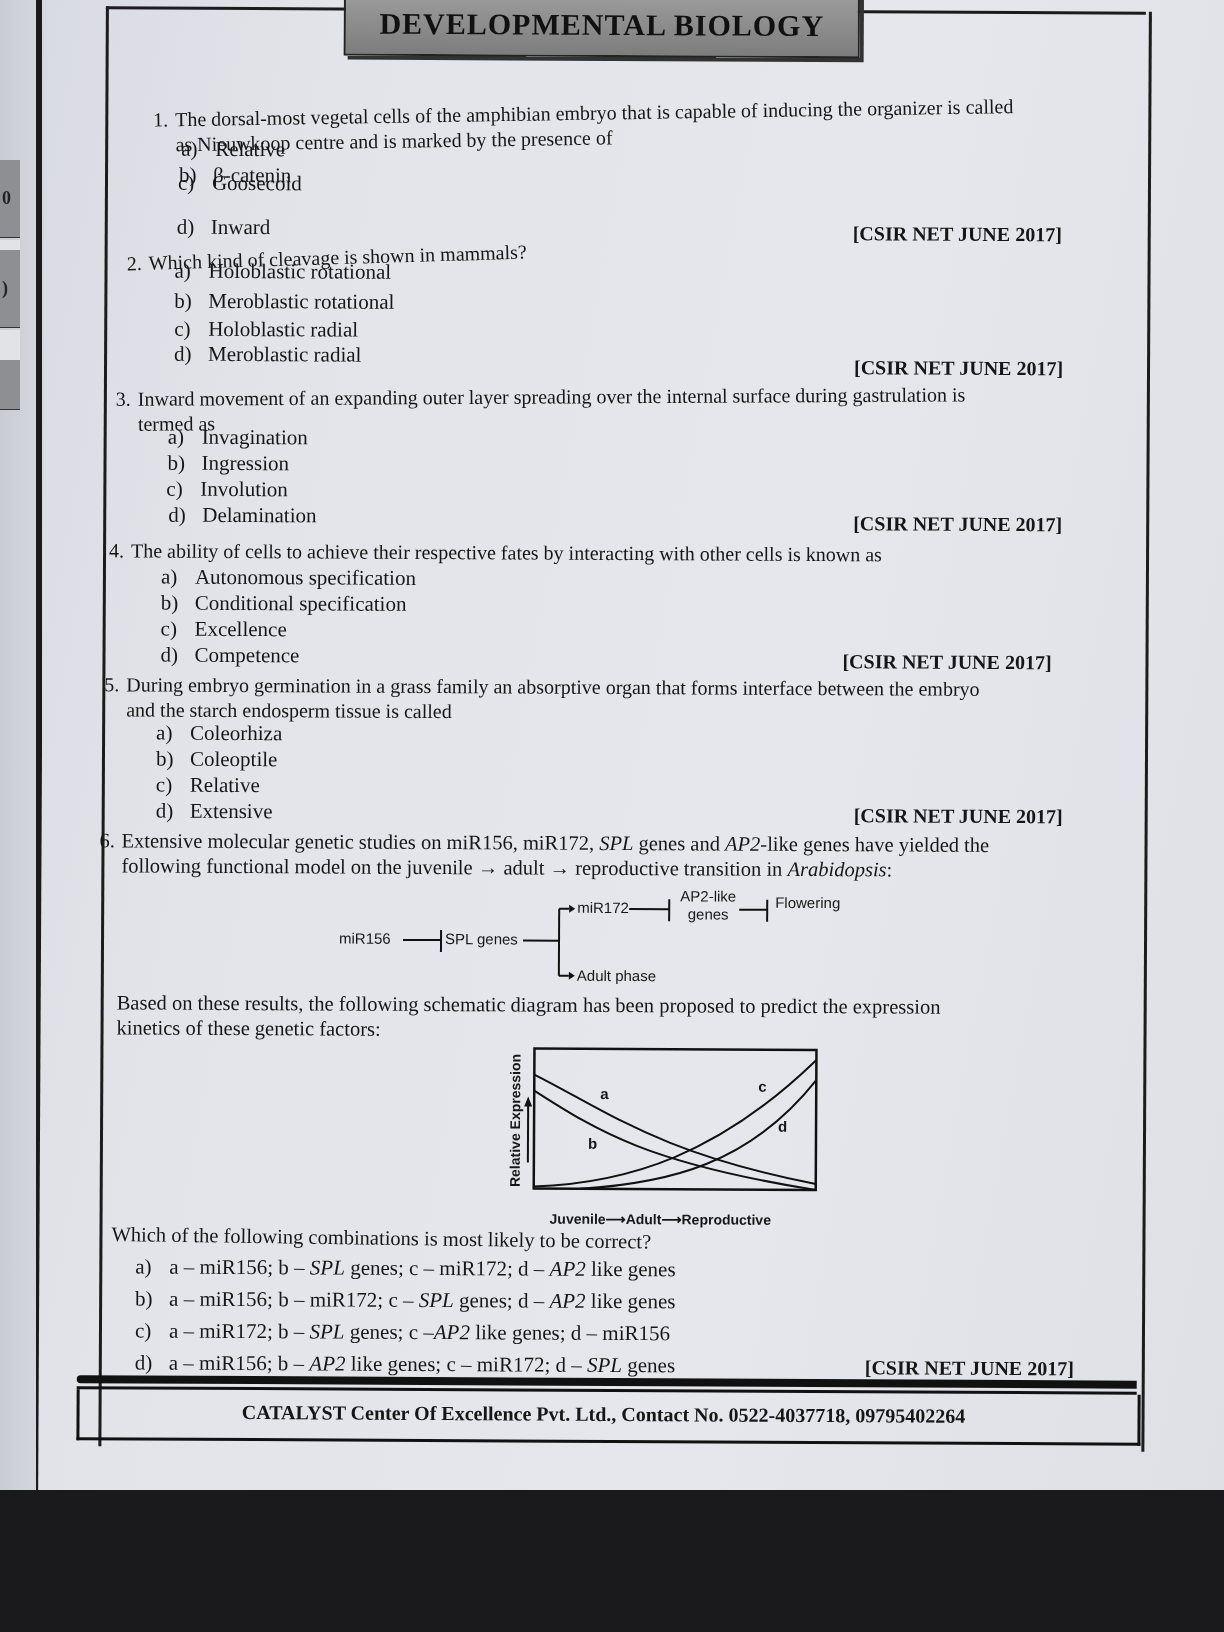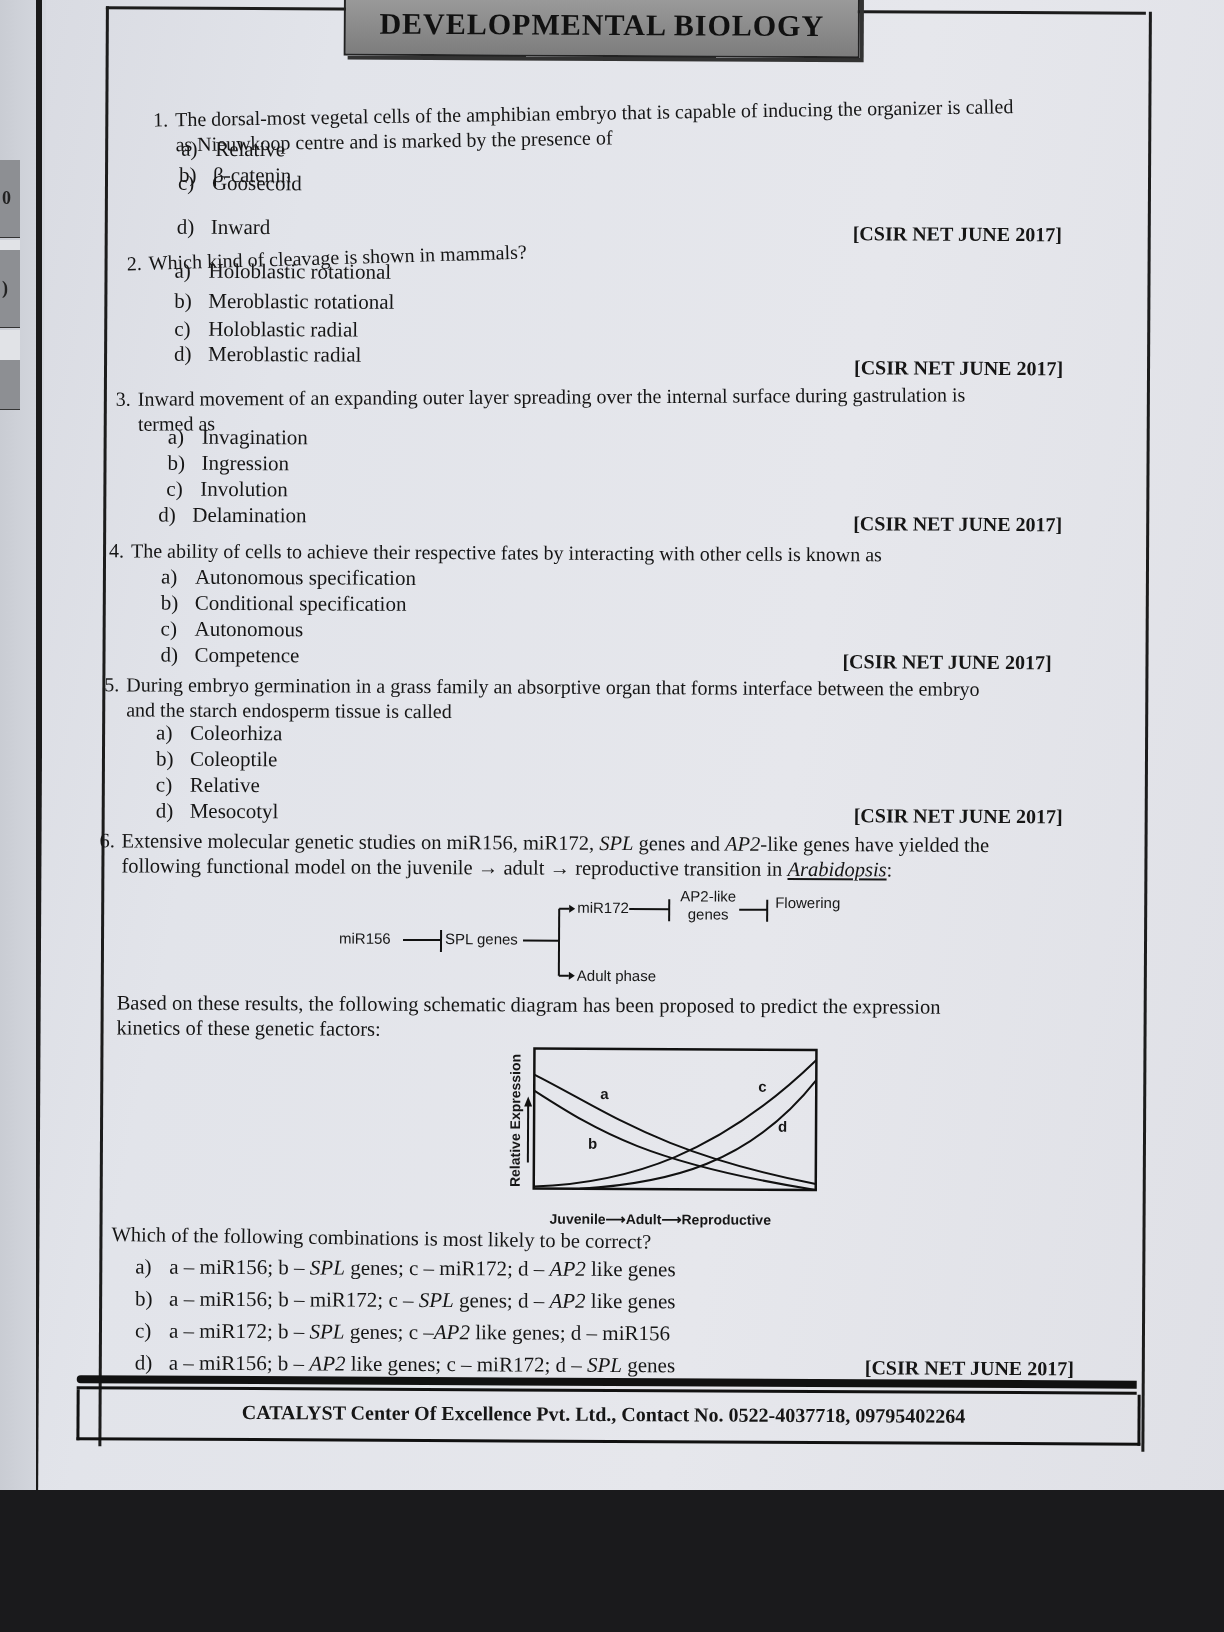--- a/index.html
+++ b/index.html
@@ -63,45 +63,45 @@
   <div class="opt" style="left:130px;top:351px"><span class="lbl">d)</span><span>Meroblastic radial</span></div>
   <div class="tag" style="left:810px;top:362px">[CSIR NET JUNE 2017]</div>
 
   <div class="q" style="left:72px;top:392px;transform:rotate(-0.6deg);">
     <span class="num">3.</span><span>Inward movement of an expanding outer layer spreading over the internal surface during gastrulation is</span><br>
     <span class="num"></span><span>termed as</span>
   </div>
   <div class="opt" style="left:124px;top:434px"><span class="lbl">a)</span><span>Invagination</span></div>
   <div class="opt" style="left:124px;top:460px"><span class="lbl">b)</span><span>Ingression</span></div>
   <div class="opt" style="left:123px;top:486px"><span class="lbl">c)</span><span>Involution</span></div>
-  <div class="opt" style="left:115px;top:512px"><span class="lbl">d)</span><span>Delamination</span></div>
+  <div class="opt" style="left:125px;top:512px"><span class="lbl">d)</span><span>Delamination</span></div>
   <div class="tag" style="left:810px;top:518px">[CSIR NET JUNE 2017]</div>
 
   <div class="q" style="left:66px;top:548px;">
     <span class="num">4.</span><span>The ability of cells to achieve their respective fates by interacting with other cells is known as</span>
   </div>
   <div class="opt" style="left:118px;top:574px"><span class="lbl">a)</span><span>Autonomous specification</span></div>
   <div class="opt" style="left:118px;top:600px"><span class="lbl">b)</span><span>Conditional specification</span></div>
-  <div class="opt" style="left:118px;top:626px"><span class="lbl">c)</span><span>Autonomous</span></div>
+  <div class="opt" style="left:118px;top:626px"><span class="lbl">c)</span><span>Excellence</span></div>
   <div class="opt" style="left:118px;top:652px"><span class="lbl">d)</span><span>Competence</span></div>
   <div class="tag" style="left:800px;top:656px">[CSIR NET JUNE 2017]</div>
 
   <div class="q" style="left:62px;top:682px;">
     <span class="num">5.</span><span>During embryo germination in a grass family an absorptive organ that forms interface between the embryo</span><br>
     <span class="num"></span><span>and the starch endosperm tissue is called</span>
   </div>
   <div class="opt" style="left:114px;top:730px"><span class="lbl">a)</span><span>Coleorhiza</span></div>
   <div class="opt" style="left:114px;top:756px"><span class="lbl">b)</span><span>Coleoptile</span></div>
   <div class="opt" style="left:114px;top:782px"><span class="lbl">c)</span><span>Relative</span></div>
-  <div class="opt" style="left:114px;top:808px"><span class="lbl">d)</span><span>Mesocotyl</span></div>
+  <div class="opt" style="left:114px;top:808px"><span class="lbl">d)</span><span>Extensive</span></div>
   <div class="tag" style="left:812px;top:810px">[CSIR NET JUNE 2017]</div>
 
   <div class="q" style="left:58px;top:838px;font-size:20.5px;">
     <span class="num">6.</span><span>Extensive molecular genetic studies on miR156, miR172, </span><i>SPL</i><span> genes and </span><i>AP2</i><span>-like genes have yielded the</span><br>
-    <span class="num"></span><span>following functional model on the juvenile → adult → reproductive transition in </span><i style="text-decoration:underline;">Arabidopsis</i><span>:</span>
+    <span class="num"></span><span>following functional model on the juvenile → adult → reproductive transition in </span><i style="">Arabidopsis</i><span>:</span>
   </div>
 
   <div style="position:absolute;left:290px;top:888px;width:560px;height:110px;font-family:'Liberation Sans',sans-serif;font-size:15px;">
     <svg width="560" height="110" style="position:absolute;left:0;top:0">
       <line x1="72" y1="60" x2="110" y2="60" stroke="#111" stroke-width="2"></line>
       <line x1="110" y1="50" x2="110" y2="72" stroke="#111" stroke-width="2"></line>
       <line x1="192" y1="60" x2="228" y2="60" stroke="#111" stroke-width="2"></line>
       <line x1="228" y1="28" x2="228" y2="95" stroke="#111" stroke-width="2"></line>
       <line x1="228" y1="28" x2="238" y2="28" stroke="#111" stroke-width="2"></line>
       <polygon points="238,24 244,28 238,32" fill="#111"></polygon>

